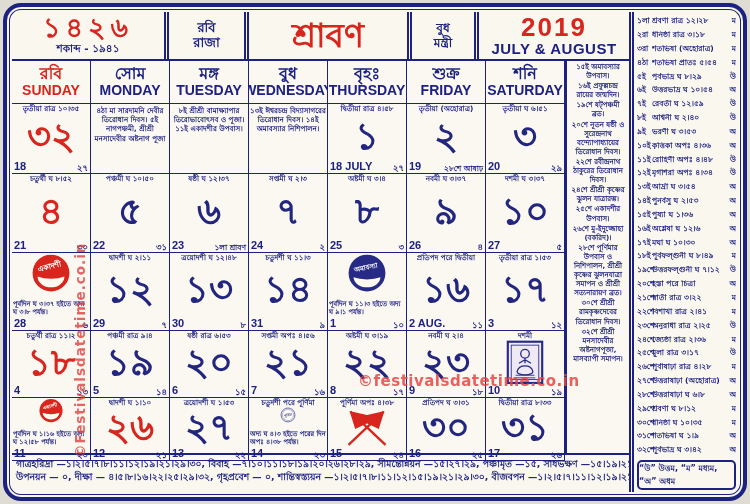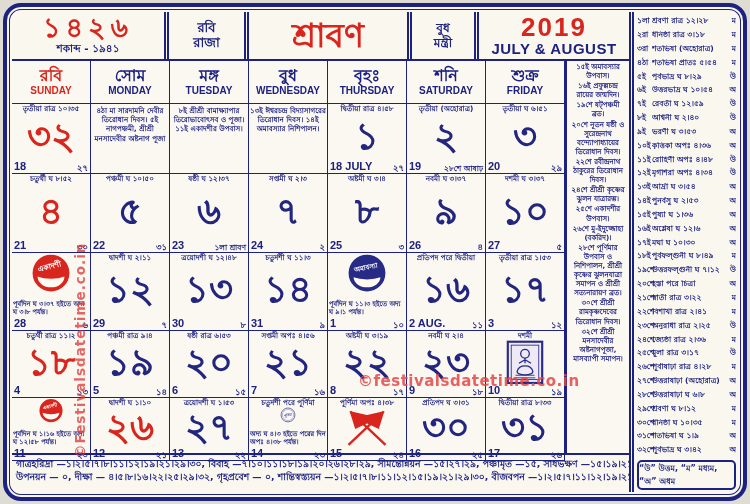--- a/index.html
+++ b/index.html
@@ -22,21 +22,21 @@
   .mb{width:62px;color:#1d2180;font-size:12px;font-weight:bold;line-height:1.2;text-align:center;}
   .eng{flex:1;}
   .eng .y{color:#d8251d;font-size:26px;font-weight:bold;line-height:1;letter-spacing:2px;font-family:"Liberation Sans",sans-serif;}
   .eng .jm{color:#1d2180;font-size:15px;font-weight:bold;letter-spacing:.5px;font-family:"Liberation Sans",sans-serif;}
   
   .bodyrow{flex:1;display:flex;border-top:2px solid #1d2180;min-height:0;}
   .grid{width:553px;display:grid;grid-template-columns:repeat(7,79px);grid-template-rows:43px 70px 79px 78px 67px 63px;}
   .gc{border-right:1.5px solid #1d2180;border-bottom:1.5px solid #1d2180;overflow:hidden;background:#fbf8f1;}
   .wd{display:flex;flex-direction:column;align-items:center;justify-content:center;}
   .wd .bn{font-size:16px;font-weight:bold;color:#1d2180;line-height:1.05;}
-  .wd .en{font-size:10px;font-weight:bold;color:#1d2180;font-family:"Liberation Sans",sans-serif;}
+  .wd .en{font-size:14px;font-weight:bold;color:#1d2180;font-family:"Liberation Sans",sans-serif;}
   .wd.red .bn,.wd.red .en{color:#d8251d;}
   .cell{display:flex;flex-direction:column;}
   .tithi{font-size:7.2px;font-weight:bold;color:#1d2180;text-align:center;padding-top:1px;line-height:1.15;}
   .bignum{flex:1;display:flex;align-items:center;justify-content:center;font-size:37px;font-weight:bold;color:#23267f;line-height:.9;}
   .bignum.red{color:#d8251d;}
   .cfoot{display:flex;justify-content:space-between;align-items:flex-end;padding:0 2px 1px 2px;}
   .cfoot .en{font-family:"Liberation Sans",sans-serif;font-size:11px;font-weight:bold;color:#1d2180;line-height:1;}
   .cfoot .alt{font-size:8.5px;font-weight:bold;color:#1d2180;line-height:1;}
   .cfoot .alt.long{font-size:7.5px;}
   .cellnote{flex:1;font-size:7.1px;color:#1d2180;font-weight:bold;text-align:center;padding:2px 1px;line-height:1.3;}
@@ -109,26 +109,26 @@
             </div>
             <div class="gc wd">
               <span class="bn">বুধ</span>
               <span class="en">WEDNESDAY</span>
             </div>
             <div class="gc wd">
               <span class="bn">বৃহঃ</span>
               <span class="en">THURSDAY</span>
             </div>
             <div class="gc wd">
+              <span class="bn">শুক্র</span>
+              <span class="en">FRIDAY</span>
+            </div>
+            <div class="gc wd">
               <span class="bn">শনি</span>
               <span class="en">SATURDAY</span>
-            </div>
-            <div class="gc wd">
-              <span class="bn">শুক্র</span>
-              <span class="en">FRIDAY</span>
             </div>
             <div class="gc cell">
               <div class="tithi">তৃতীয়া রাত্র ১০।৩৫</div>
               <div class="bignum red">৩২</div>
               <div class="cfoot">
                 <span class="en">18</span>
                 <span class="alt">২৭</span>
               </div>
             </div>
             <div class="gc cell">

